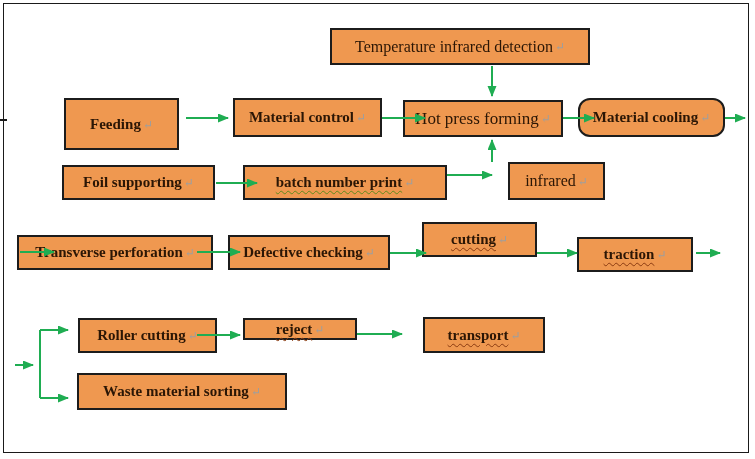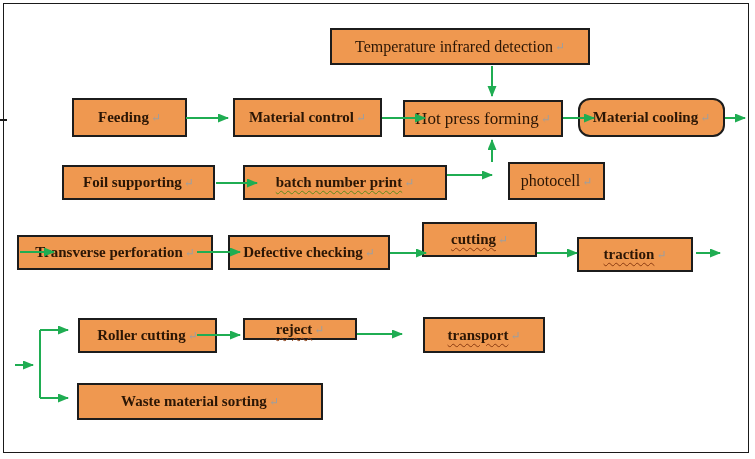--- a/index.html
+++ b/index.html
@@ -40,21 +40,21 @@
 
 <div id="stage">
   <div id="page-border"></div>
   <div id="margin-tick"></div>
 
   <div class="node" style="left:330px;top:28px;width:260px;height:37px;">
     <span class="lbl reg">Temperature infrared detection</span>
       <span class="ret">↵</span>
   </div>
 
-  <div class="node" style="left:72px;top:98px;width:115px;height:39px;">
+  <div class="node" style="left:64px;top:98px;width:115px;height:52px;">
     <span class="lbl">Feeding</span>
       <span class="ret">↵</span>
   </div>
   <div class="node" style="left:233px;top:98px;width:149px;height:39px;">
     <span class="lbl">Material control</span>
       <span class="ret">↵</span>
   </div>
   <div class="node" style="left:403px;top:100px;width:160px;height:37px;">
     <span class="lbl big">Hot press forming</span>
       <span class="ret">↵</span>
@@ -66,21 +66,21 @@
 
   <div class="node" style="left:62px;top:165px;width:153px;height:35px;">
     <span class="lbl">Foil supporting</span>
       <span class="ret">↵</span>
   </div>
   <div class="node" style="left:243px;top:165px;width:204px;height:35px;">
     <span class="lbl sqg">batch number print</span>
       <span class="ret">↵</span>
   </div>
   <div class="node" style="left:508px;top:162px;width:97px;height:38px;">
-    <span class="lbl reg">photocell</span>
+    <span class="lbl reg">infrared</span>
       <span class="ret">↵</span>
   </div>
 
   <div class="node" style="left:17px;top:235px;width:196px;height:35px;">
     <span class="lbl">Transverse perforation</span>
       <span class="ret">↵</span>
   </div>
   <div class="node" style="left:228px;top:235px;width:162px;height:35px;">
     <span class="lbl">Defective checking</span>
       <span class="ret">↵</span>
@@ -100,21 +100,21 @@
   </div>
   <div class="node" style="left:243px;top:318px;width:114px;height:22px;">
     <span class="lbl sq">reject</span>
       <span class="ret">↵</span>
   </div>
   <div class="node" style="left:423px;top:317px;width:122px;height:36px;">
     <span class="lbl sq">transport</span>
       <span class="ret">↵</span>
   </div>
 
-  <div class="node" style="left:77px;top:383px;width:246px;height:37px;">
+  <div class="node" style="left:77px;top:373px;width:210px;height:37px;">
     <span class="lbl">Waste material sorting</span>
       <span class="ret">↵</span>
   </div>
 
   <svg id="arrows" width="755" height="459" viewBox="0 0 755 459">
     <defs>
       <marker id="ahm" markerWidth="11" markerHeight="10" refX="10" refY="4.5" orient="auto" markerUnits="userSpaceOnUse">
         <path class="ah" d="M0,0 L11,4.5 L0,9 Z"></path>
       </marker>
     </defs>

